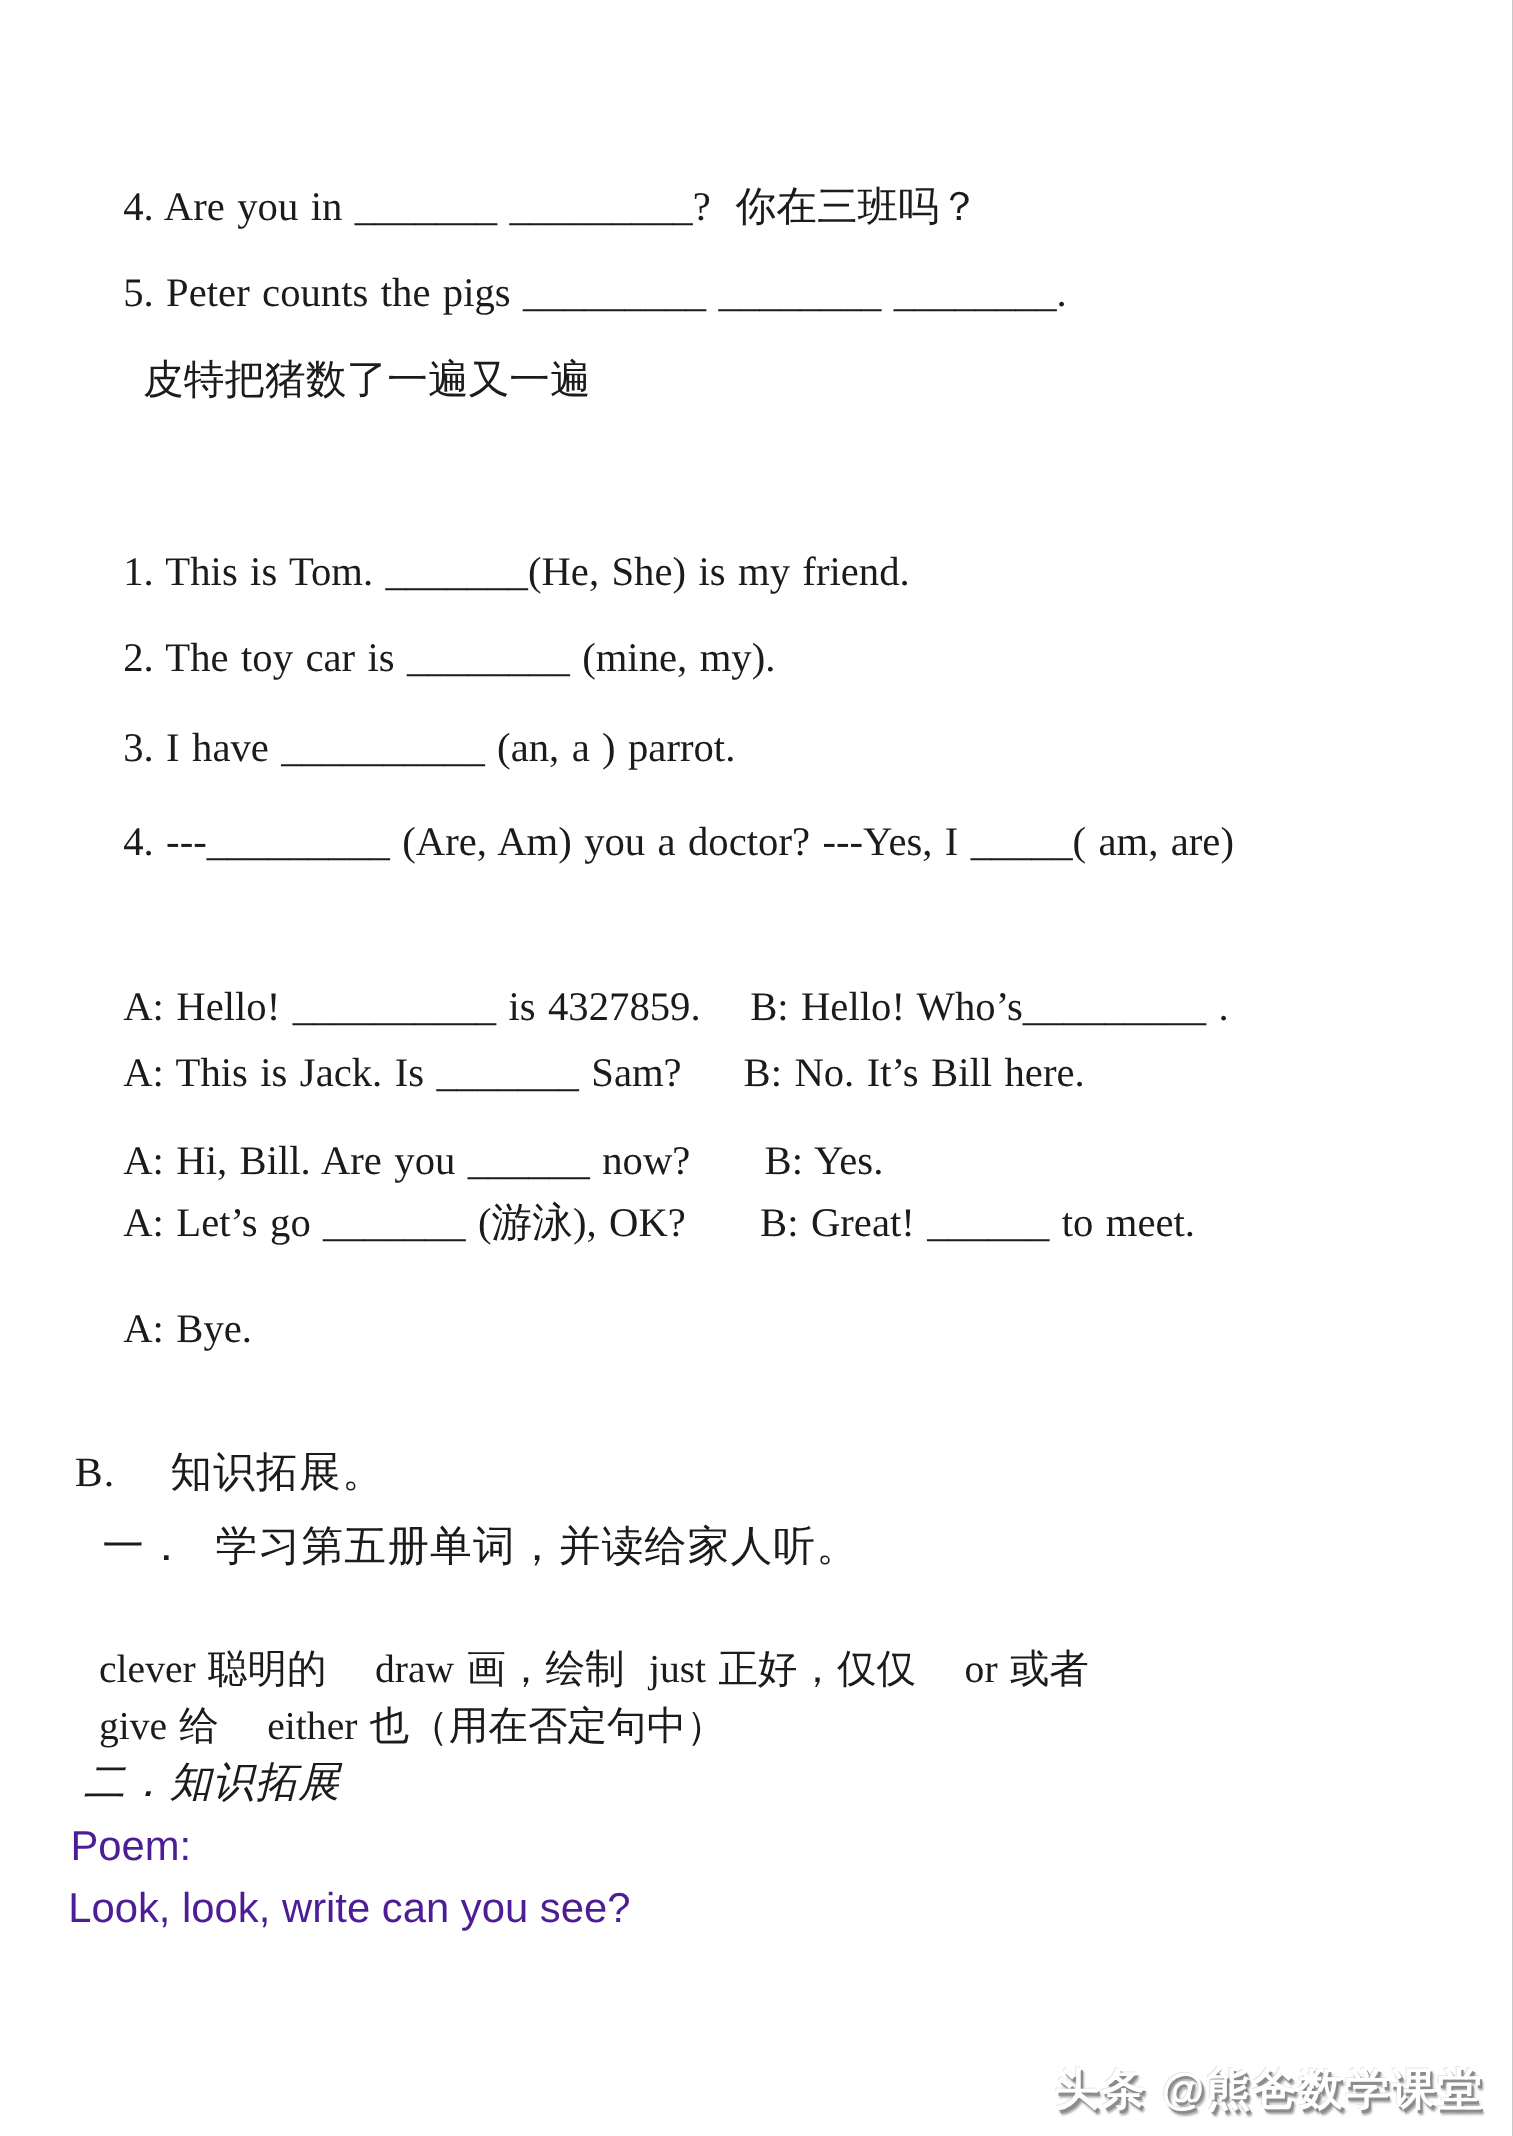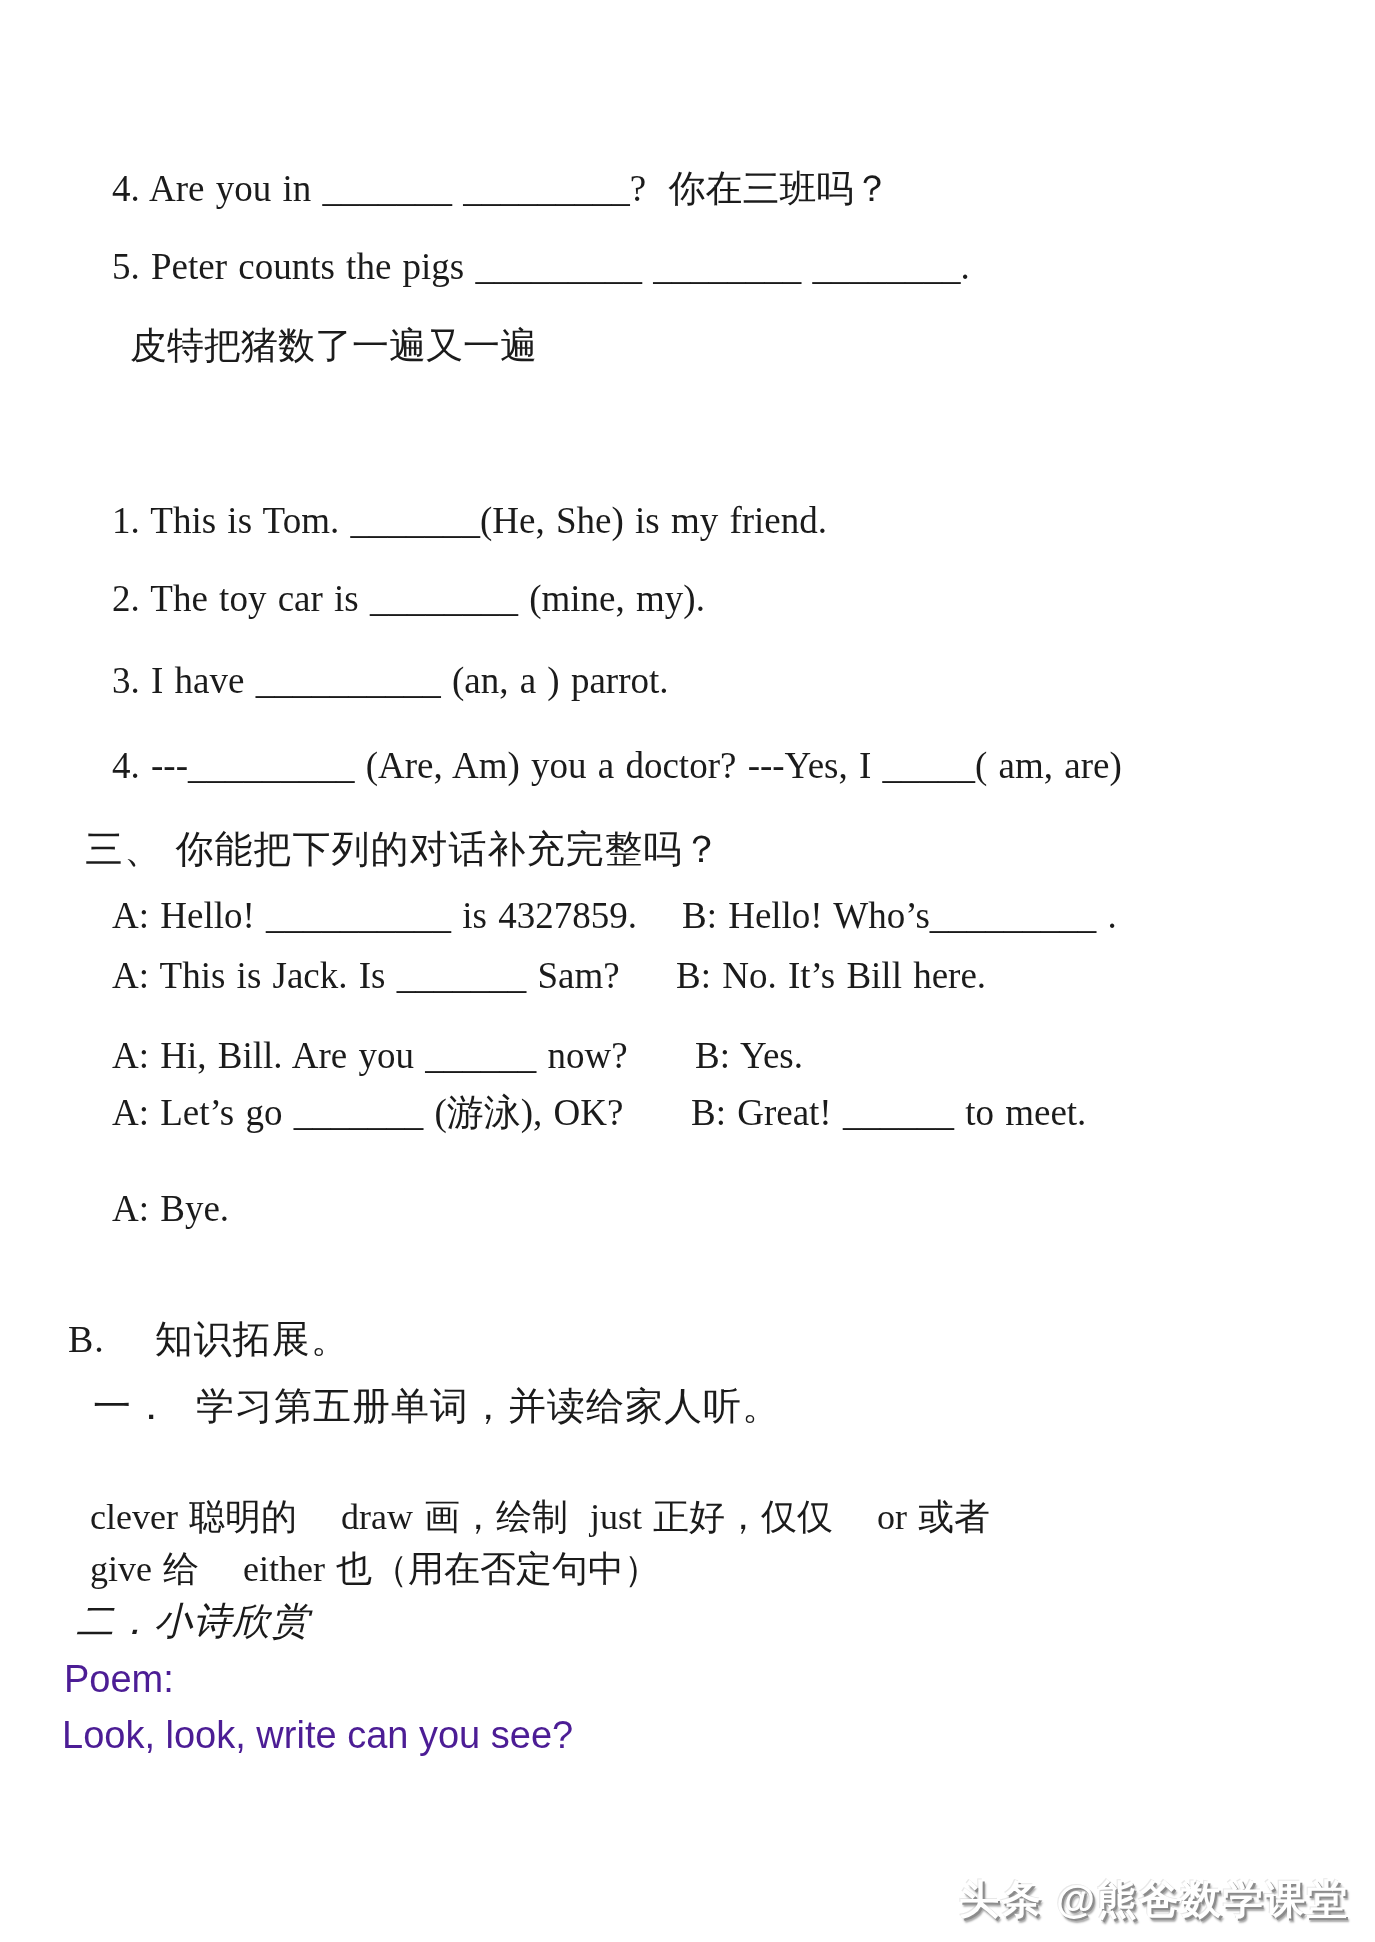--- a/index.html
+++ b/index.html
@@ -72,31 +72,30 @@
 
   <div class="ln p0">4. Are you in _______ _________?  你在三班吗？</div>
   <div class="ln p1">5. Peter counts the pigs _________ ________ ________.</div>
   <div class="ln p2">皮特把猪数了一遍又一遍</div>
 
   <div class="ln p4">1. This is Tom. _______(He, She) is my friend.</div>
   <div class="ln p5">2. The toy car is ________ (mine, my).</div>
   <div class="ln p6">3. I have __________ (an, a ) parrot.</div>
   <div class="ln p7">4. ---_________ (Are, Am) you a doctor? ---Yes, I _____( am, are)</div>
 
-  <div class="ln p8 cnhead">三、 你能把下列的对话补充完整吗？</div>
   <div class="ln p9">A: Hello! __________ is 4327859.    B: Hello! Who’s_________ .</div>
   <div class="ln p10">A: This is Jack. Is _______ Sam?     B: No. It’s Bill here.</div>
   <div class="ln p11">A: Hi, Bill. Are you ______ now?      B: Yes.</div>
   <div class="ln p12">A: Let’s go _______ (游泳), OK?      B: Great! ______ to meet.</div>
   <div class="ln p14">A: Bye.</div>
 
   <div class="ln p15 cnhead">B.    知识拓展。</div>
   <div class="ln p16 cnhead">一．  学习第五册单词，并读给家人听。</div>
   <div class="ln p18 wordlist">clever 聪明的    draw 画，绘制  just 正好，仅仅    or 或者</div>
   <div class="ln p19 wordlist">give 给    either 也（用在否定句中）</div>
 
-  <div class="ln p20 cnhead italic">二．小诗欣赏</div>
+  <div class="ln p20 cnhead italic">二．知识拓展</div>
   <div class="ln p21 sans">Poem:</div>
   <div class="ln p22 sans">Look, look, write can you see?</div>
 
   <div class="watermark">头条 @熊爸数学课堂</div>
 
 </div>
 
 </body></html>

